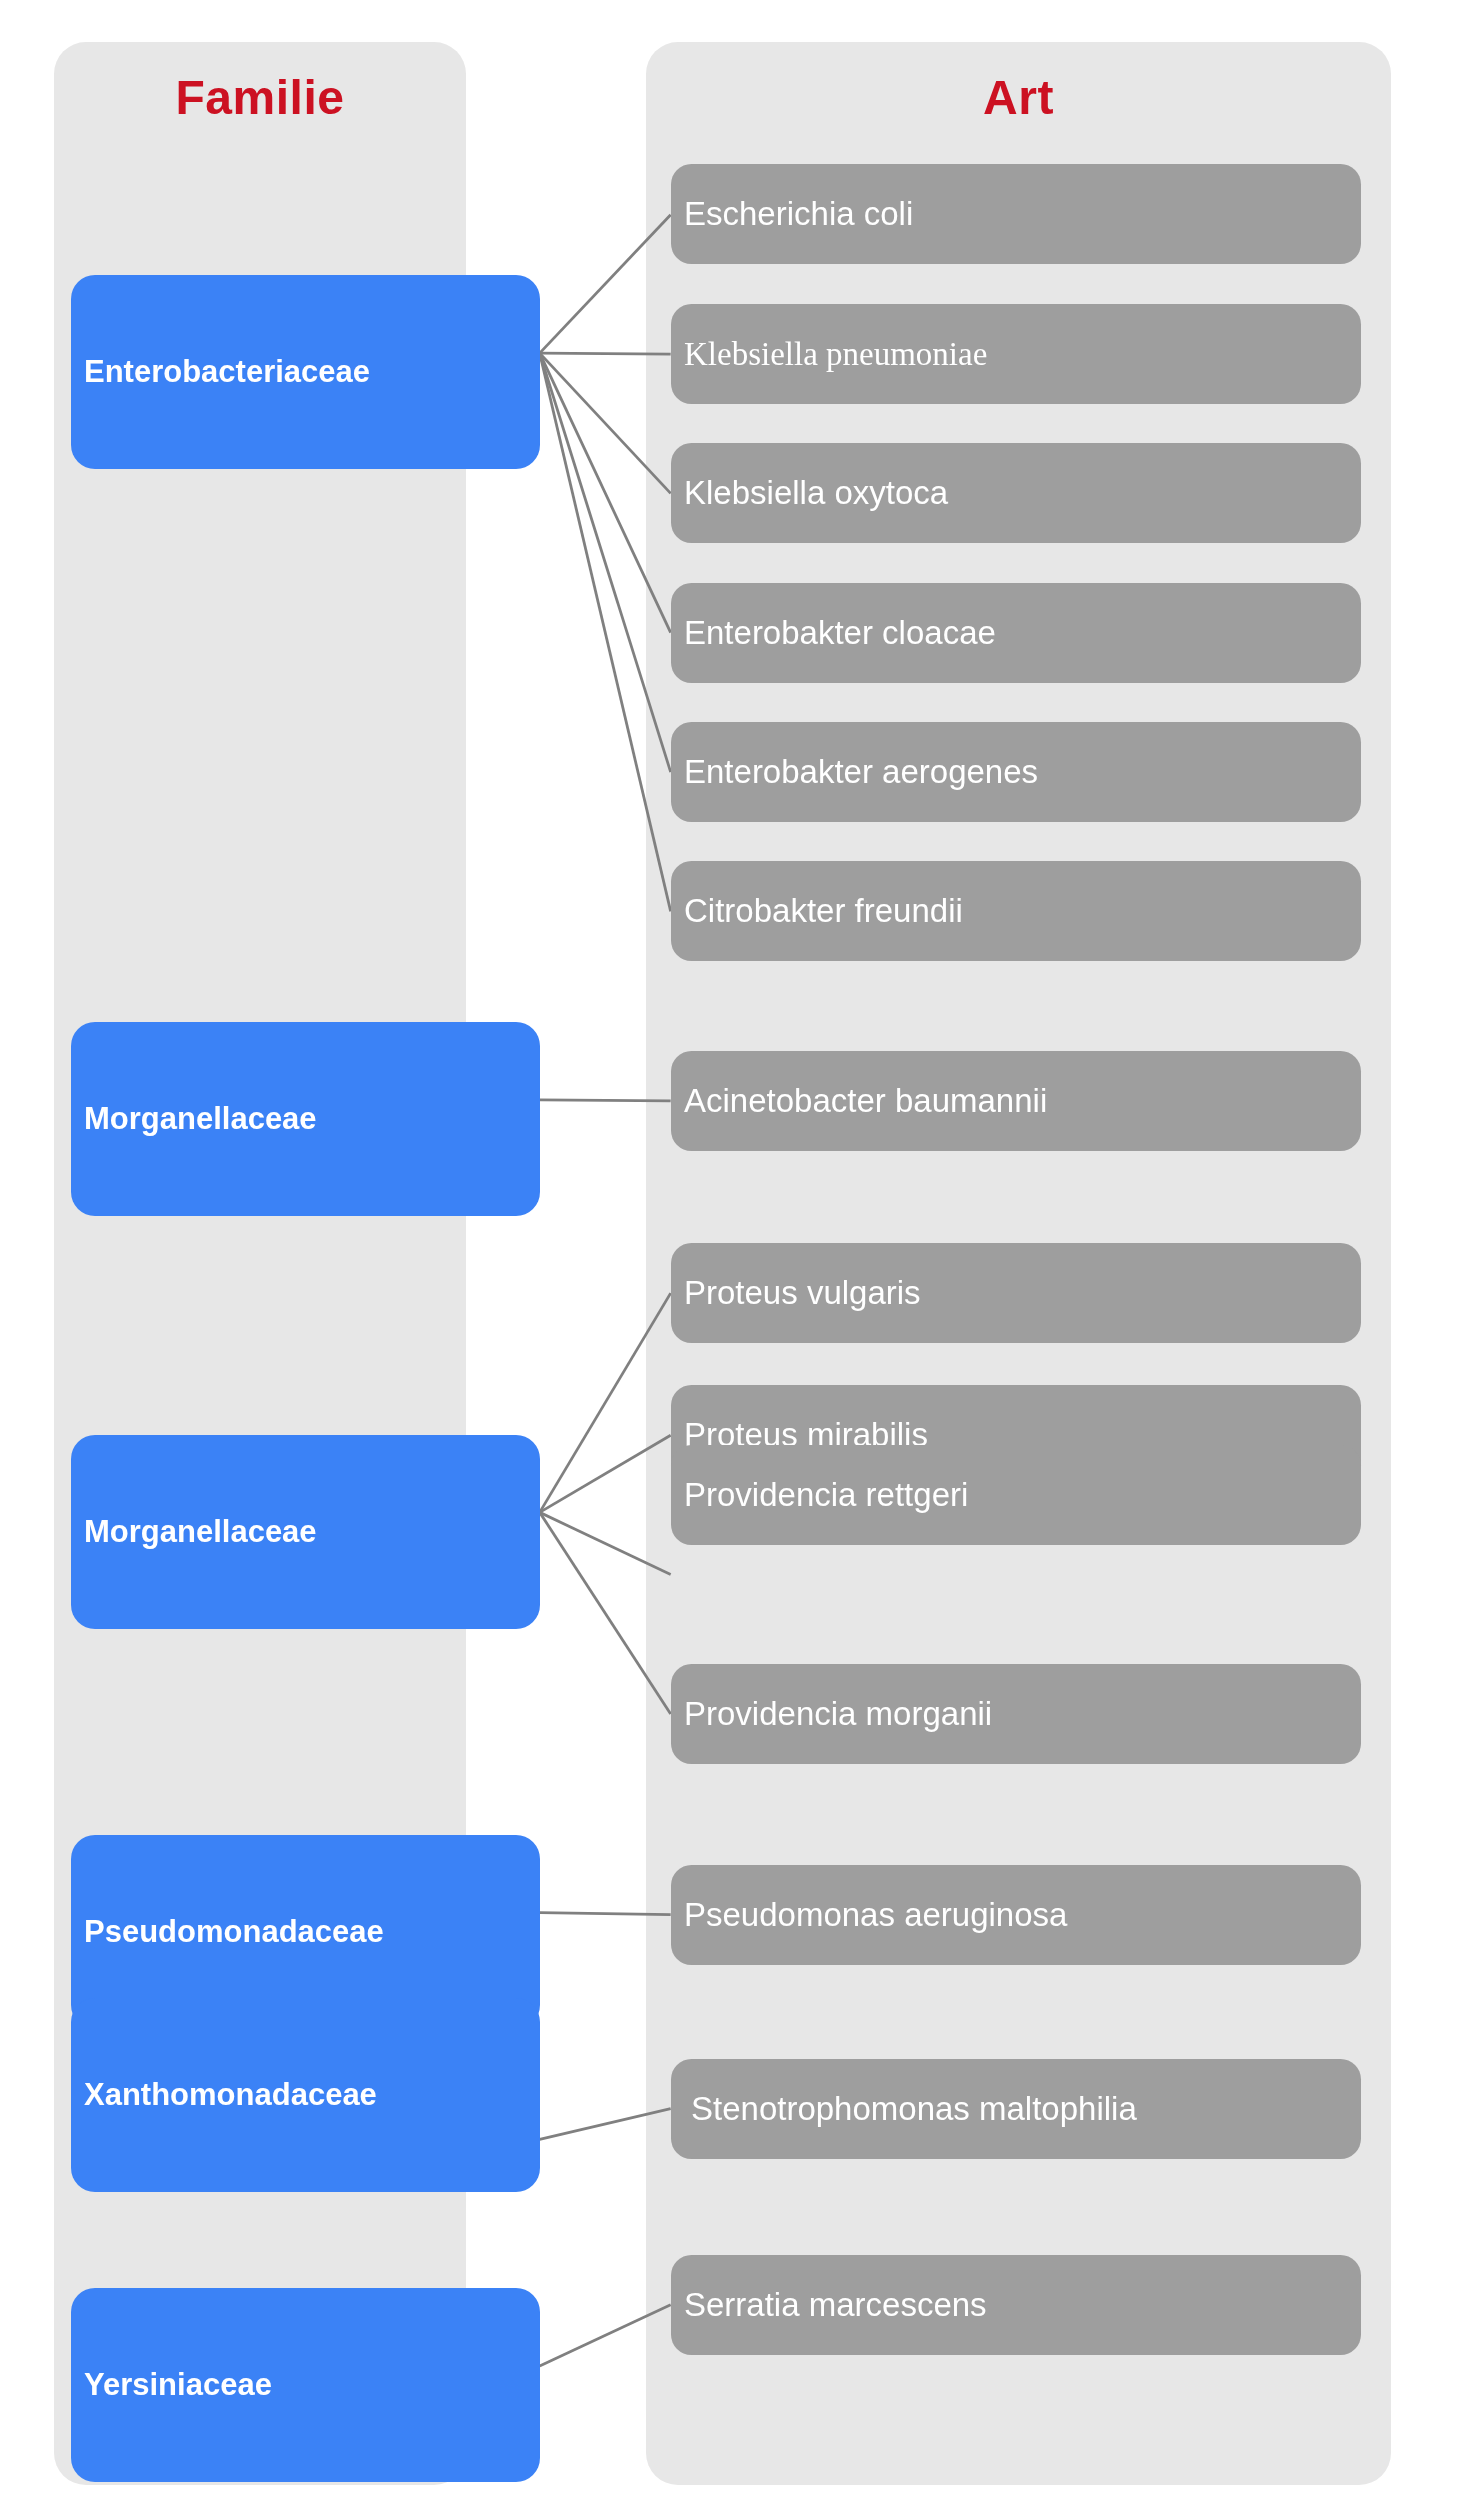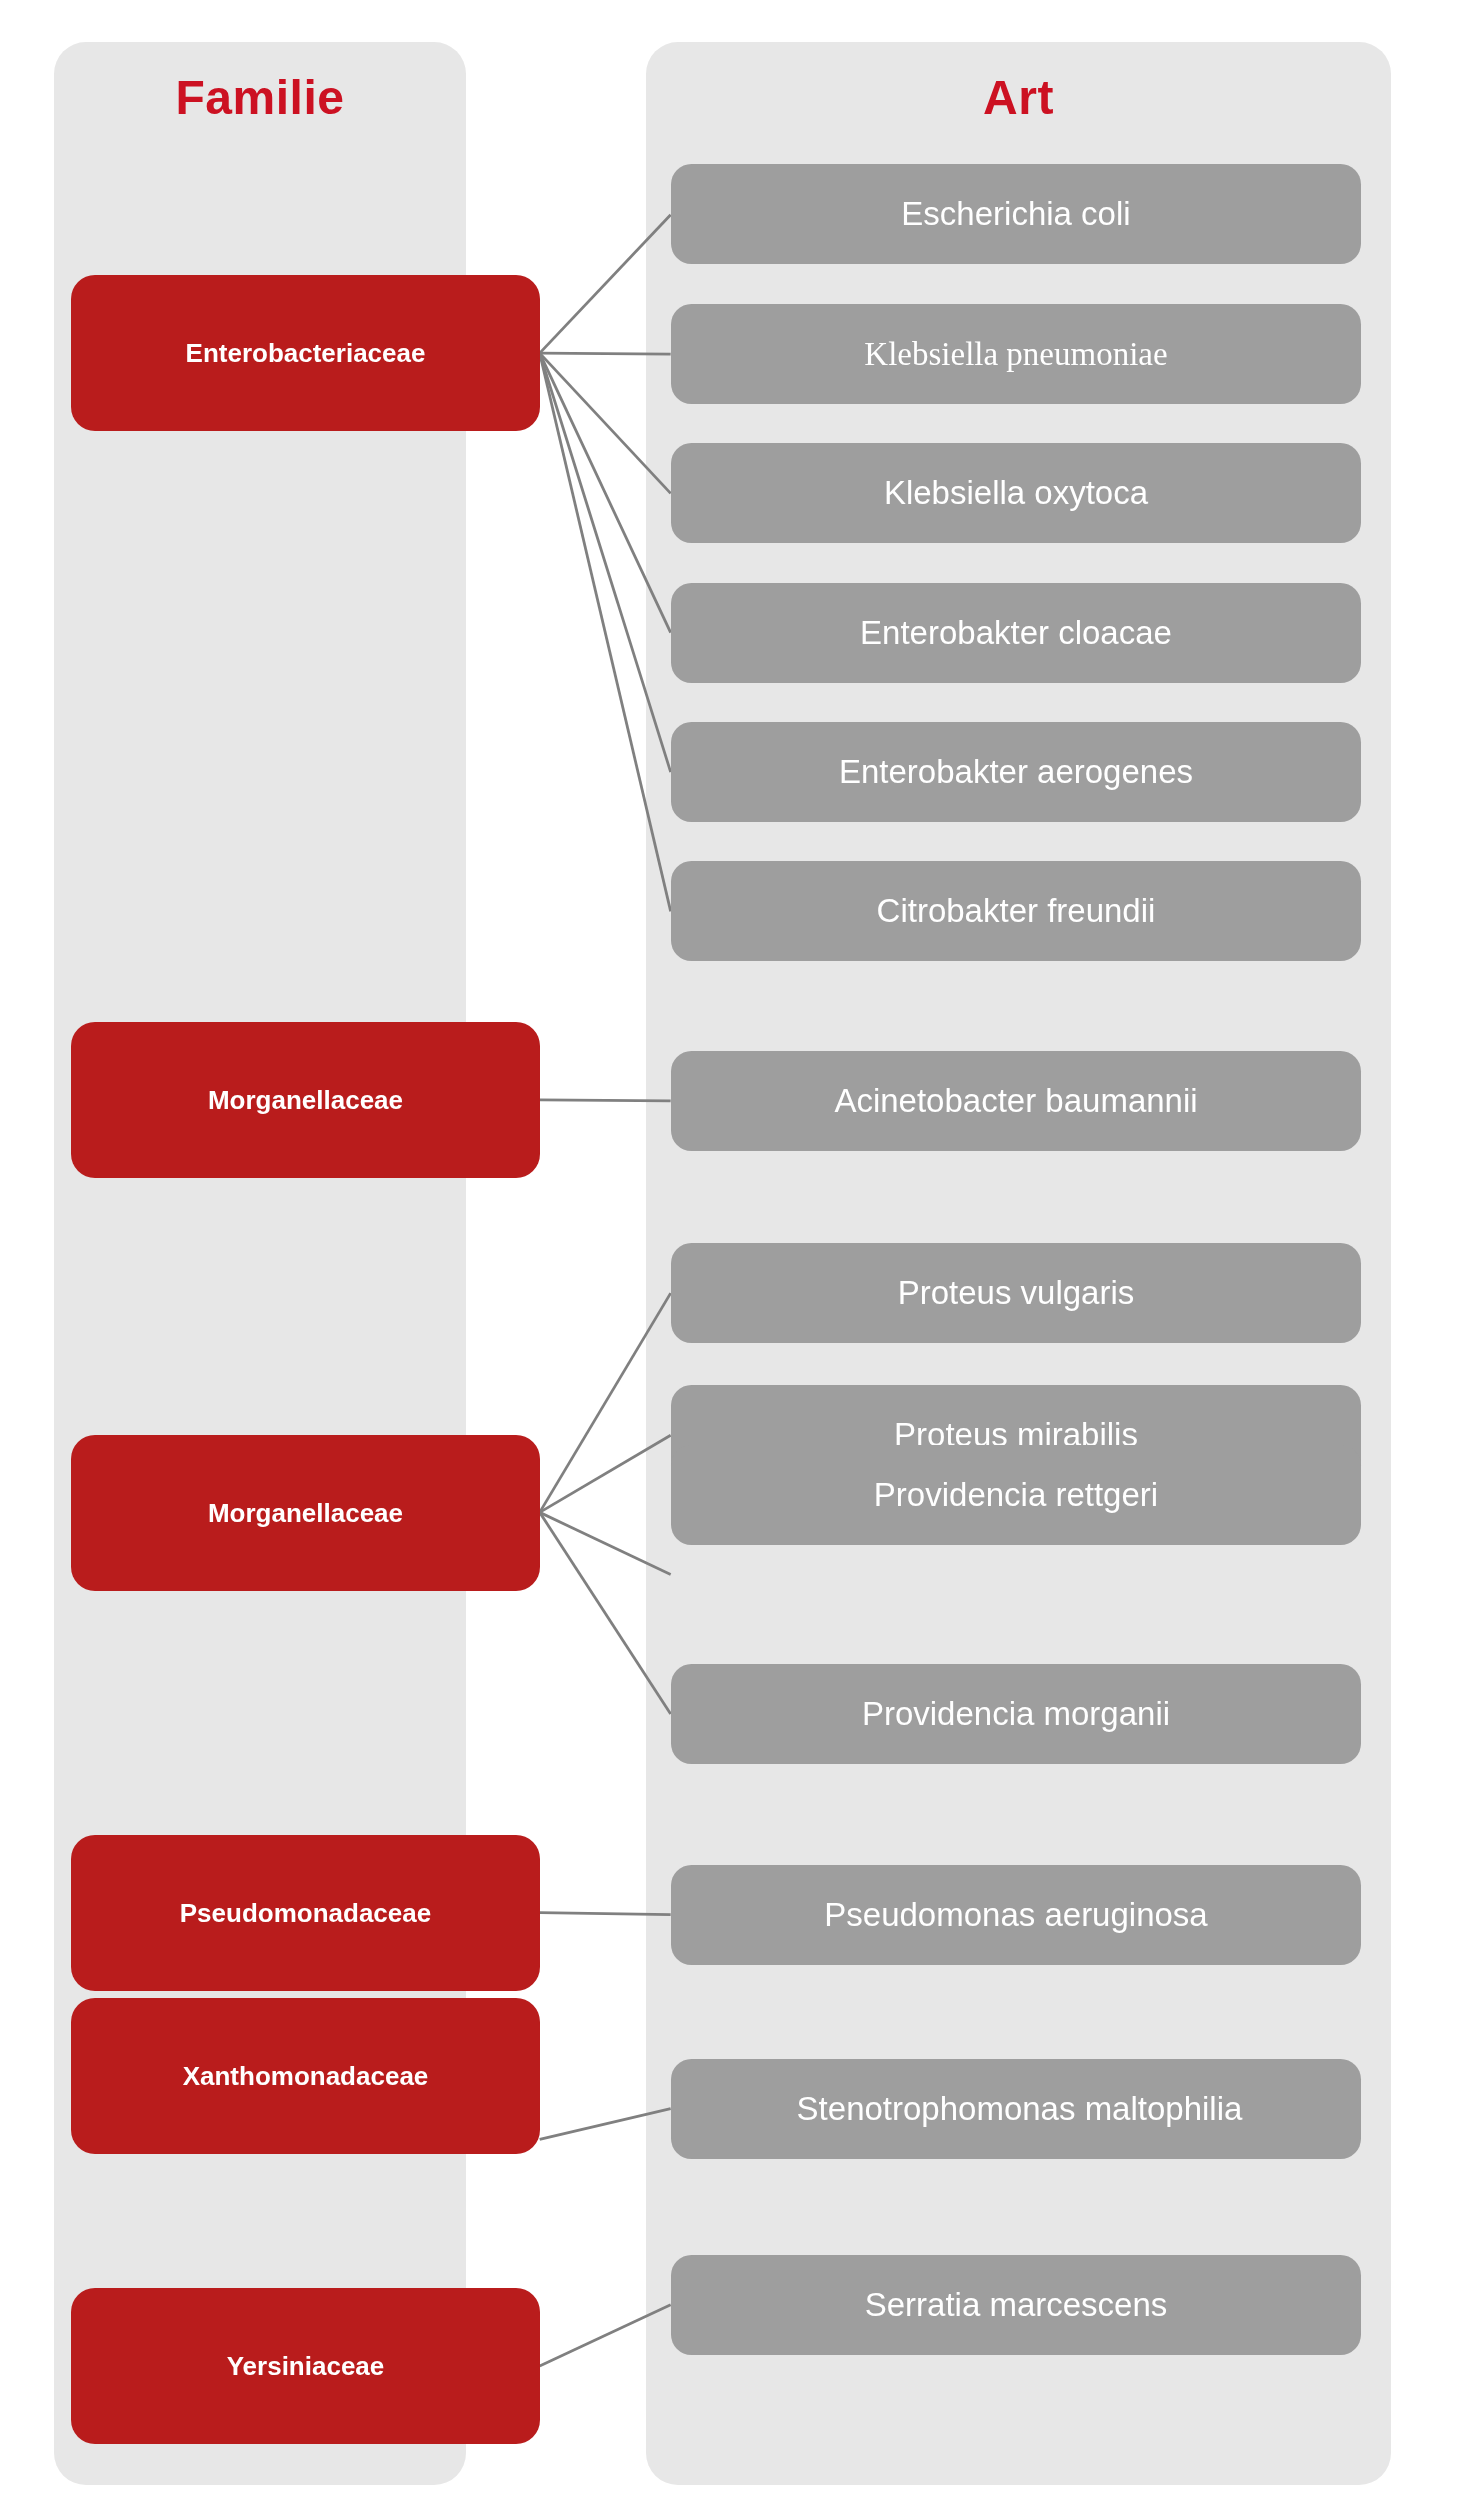--- a/index.html
+++ b/index.html
@@ -47,35 +47,34 @@
     width: 1463px;
     height: 2512px;
     pointer-events: none;
   }
 
   
   .node {
     position: absolute;
     display: flex;
     align-items: center;
-    justify-content: center;
     text-align: center;
     color: #ffffff;
     box-sizing: border-box;
     border-radius: 20.4px;
     padding: 0 13px;
     line-height: 1.1;
   }
   .family-node {
-    background: #b91c1c;
+    background: #3b82f6;
     font-weight: bold;
-    font-size: 26px;
+    font-size: 31px;
     left: 71px;
     width: 469px;
-    height: 156px;
+    height: 194px;
     border-radius: 24px;
   }
   .species-node {
     background: #9e9e9e;
     font-weight: normal;
     font-size: 33px;
     left: 671px;
     width: 690px;
     height: 100px;
   }

